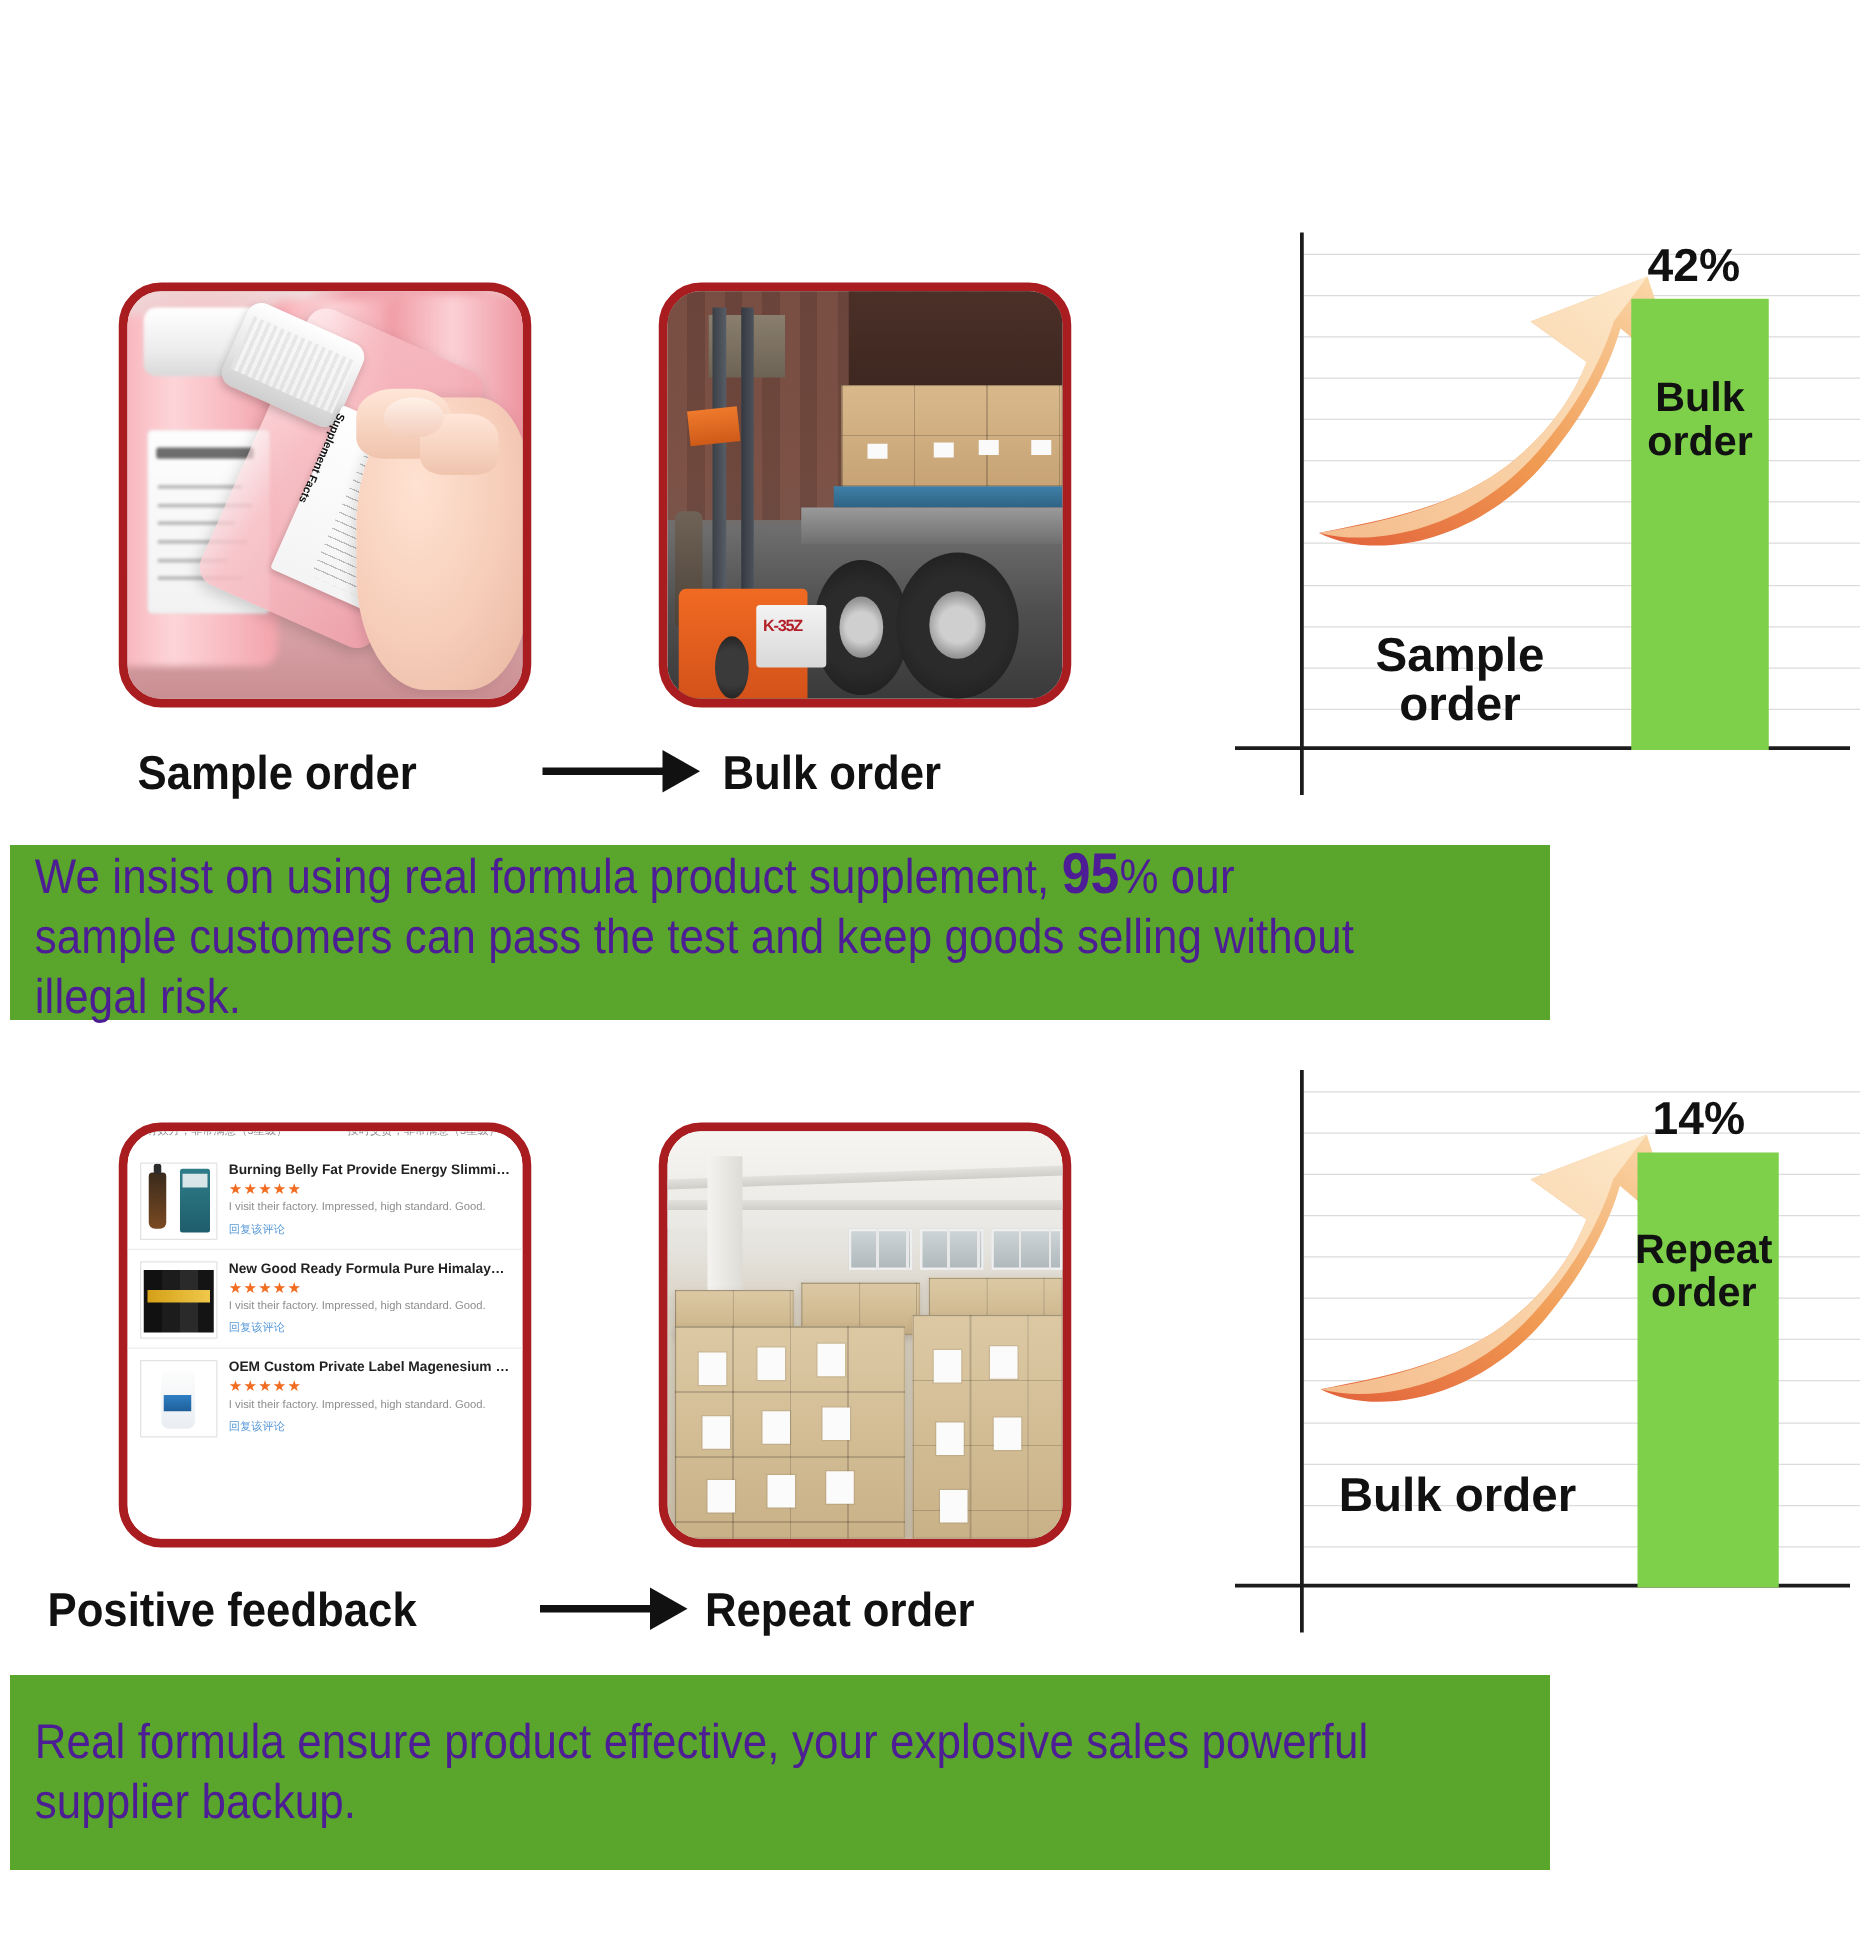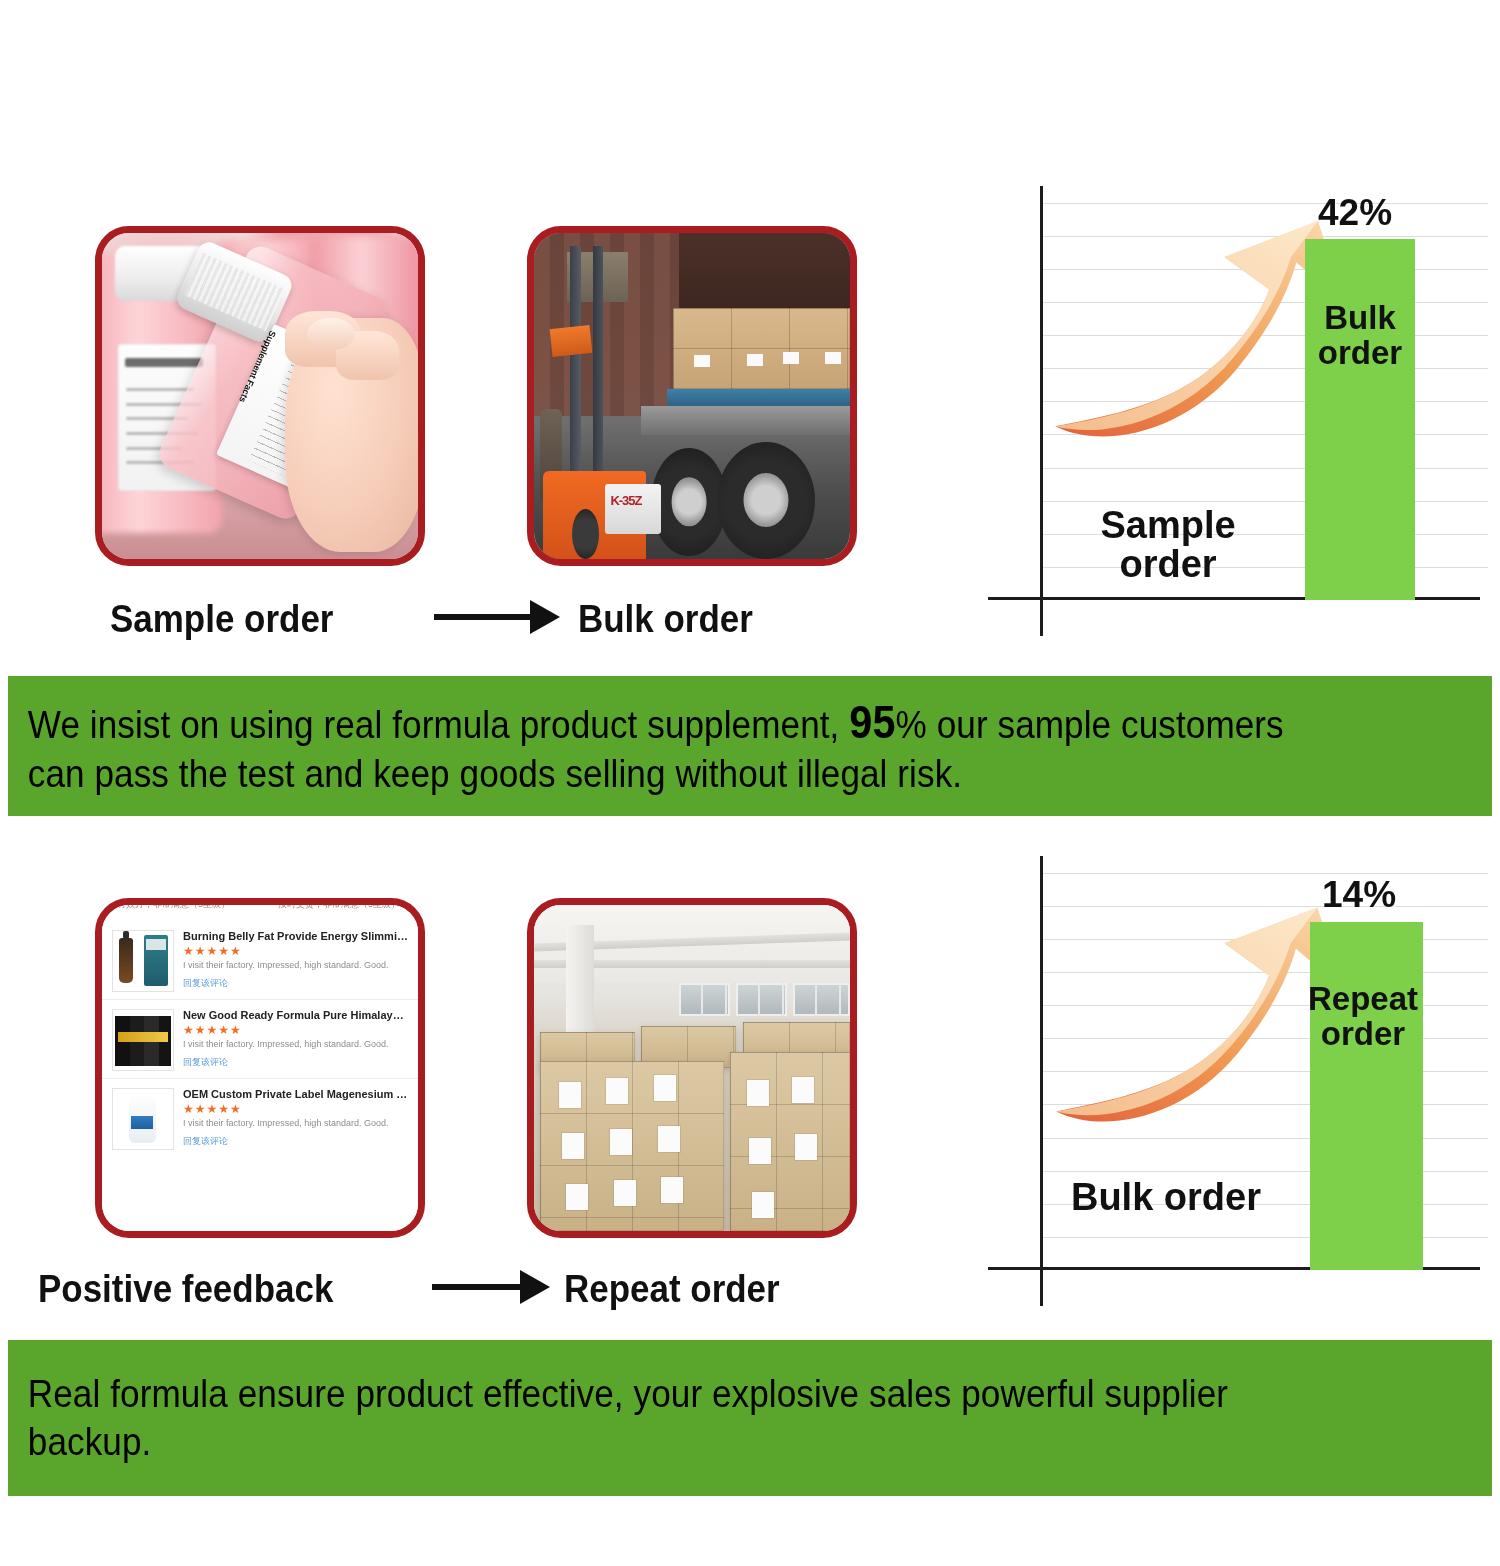--- a/index.html
+++ b/index.html
@@ -161,21 +161,21 @@
   .plab{position:absolute;width:22px;height:26px;background:#fbfbfb;box-shadow:0 0 0 1px rgba(0,0,0,.07);}
 
   
   .caption{position:absolute;font-weight:bold;color:#111;font-size:38px;white-space:nowrap;
     transform:scaleX(.92);transform-origin:left center;}
   .arrow-line{position:absolute;height:6px;background:#111;}
   .arrow-head{position:absolute;width:0;height:0;
     border-top:17px solid transparent;border-bottom:17px solid transparent;border-left:30px solid #111;}
 
   
-  .band{position:absolute;left:8px;width:1484px;background:#5aa52b;color:#000000;
+  .band{position:absolute;left:8px;width:1232px;background:#5aa52b;color:#4c1d95;
     display:flex;align-items:center;}
   .band p{margin:0;padding:0 22px;font-size:39px;line-height:1.22;
     transform:scaleX(.90);transform-origin:left center;font-weight:normal;letter-spacing:.1px;}
   .band b{font-weight:bold;font-size:46px;}
 
   
   .chart{position:absolute;}
   .grid{position:absolute;left:52px;top:0;right:0;bottom:36px;}
   .grid .gl{position:absolute;left:0;right:0;height:1px;background:#dcdcdc;}
   .y-axis{position:absolute;left:52px;top:0;bottom:0;width:3px;background:#1c1c1c;}

